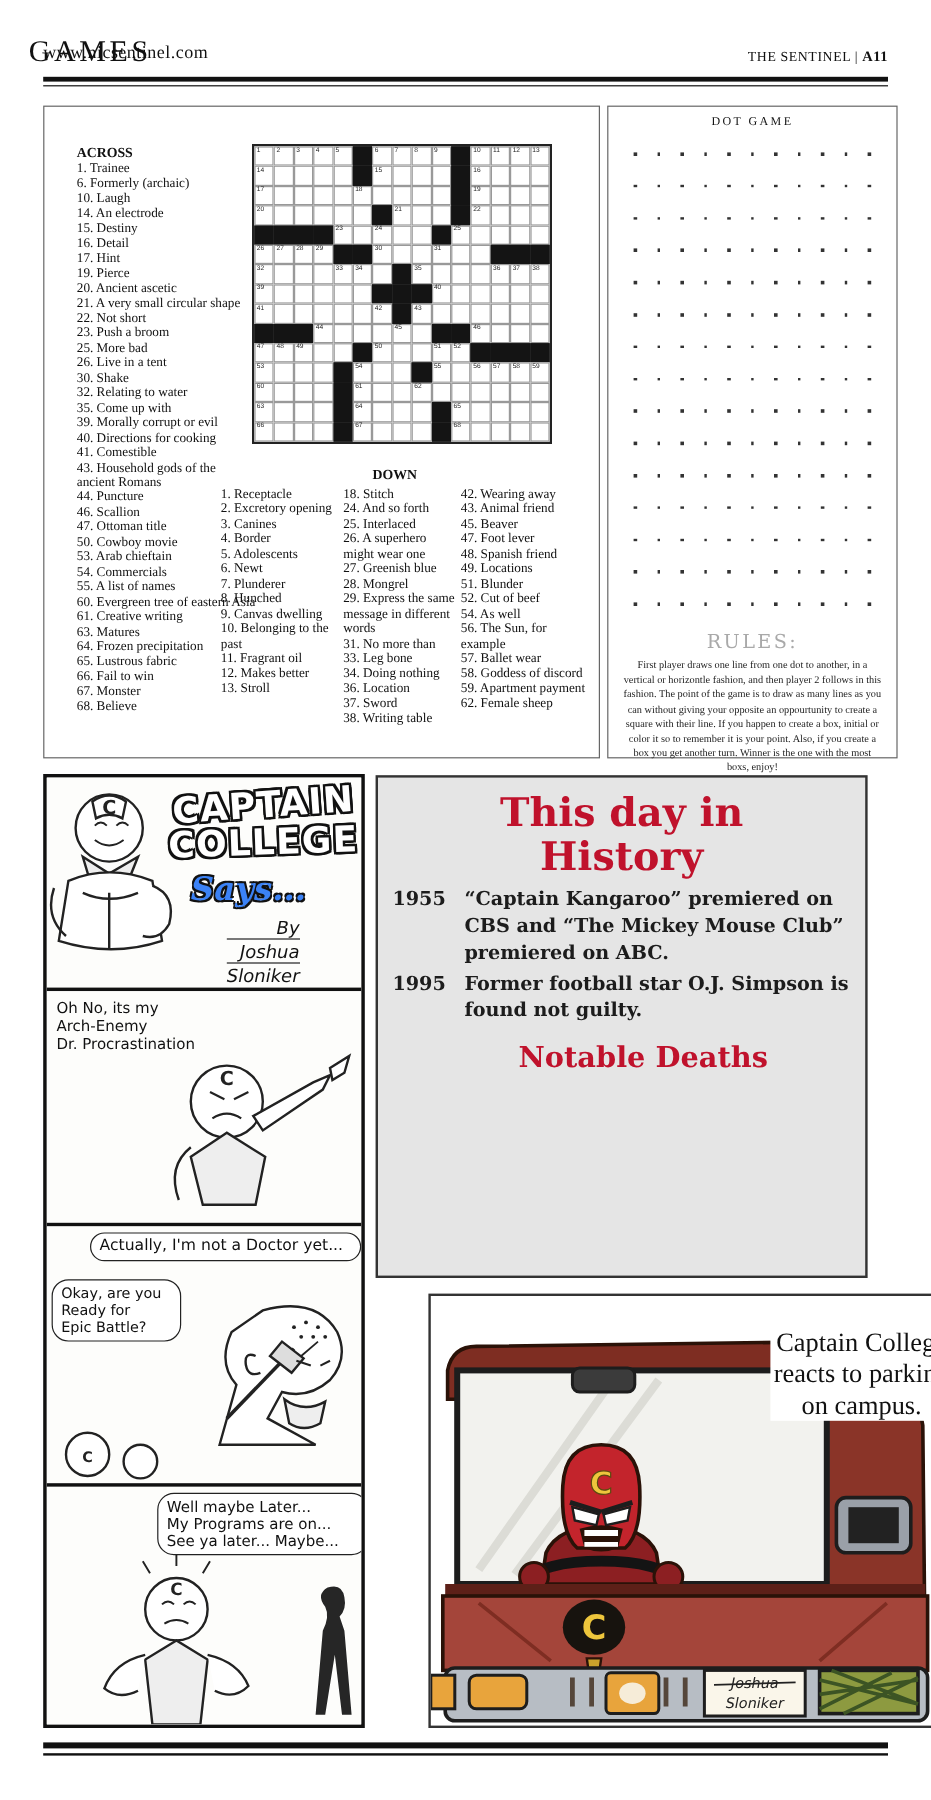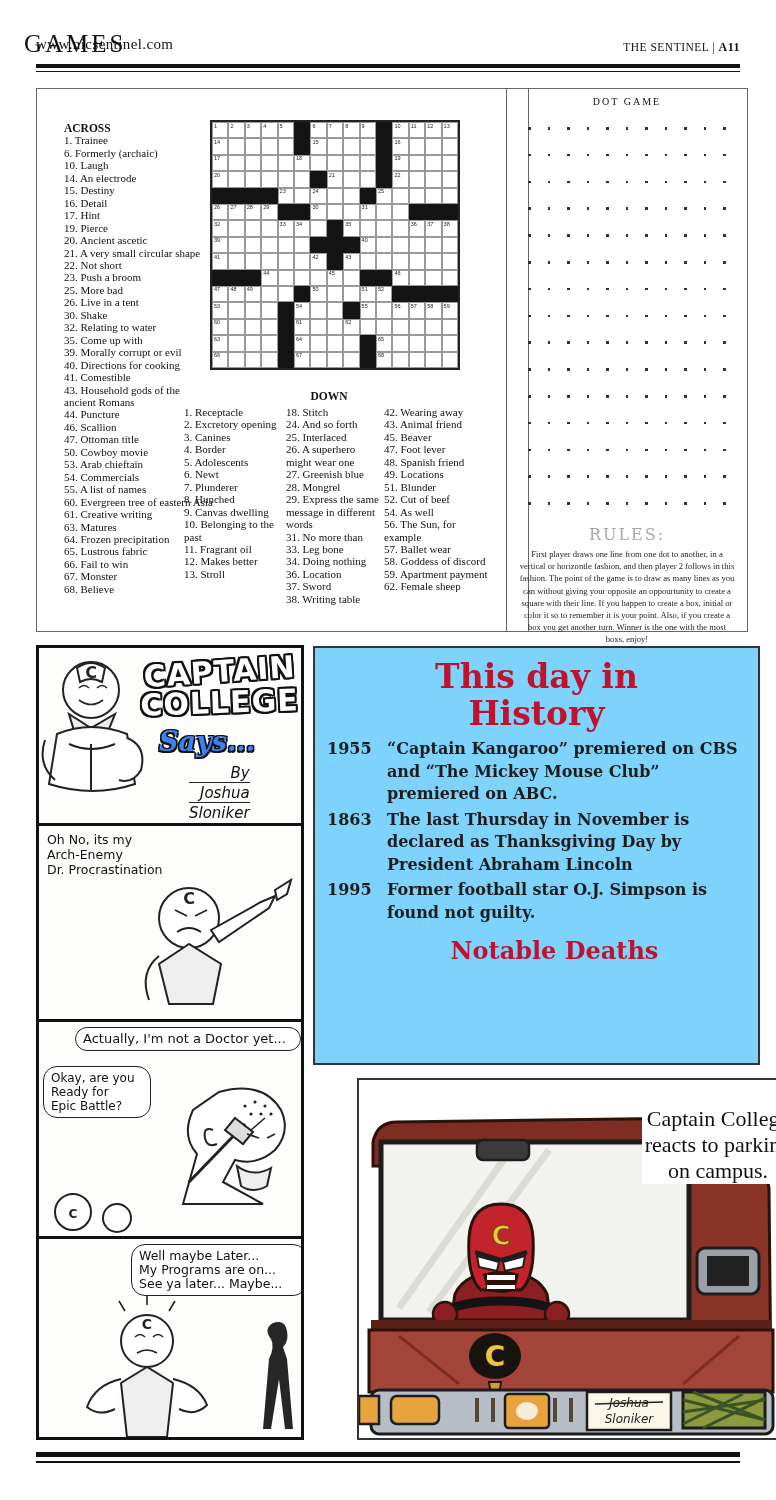--- a/index.html
+++ b/index.html
@@ -10,21 +10,21 @@
   .site-url{position:absolute;left:36px;top:36px;font-size:15px;letter-spacing:.4px;}
   .games-title{position:absolute;left:0;right:0;top:30px;font-size:25px;letter-spacing:3px;padding-left:24px;}
   .paper-ref{position:absolute;right:36px;top:40px;font-size:11.5px;letter-spacing:.5px;}
   .paper-ref b{font-size:12px;}
   .header-rule{position:absolute;left:36px;right:36px;top:64px;height:3px;
                border-top:4px solid #111;border-bottom:1px solid #111;}
   .footer-rule{position:absolute;left:36px;right:36px;top:1452px;height:4px;
                border-top:5px solid #111;border-bottom:2px solid #111;}
 
   
-  .xw-panel{position:absolute;left:36px;top:88px;width:462px;height:542px;border:1px solid #666;padding-left:29px;}
+  .xw-panel{position:absolute;left:36px;top:88px;width:462px;height:542px;border:1px solid #666;}
   .clues{position:absolute;font-size:11px;line-height:12.45px;}
   .clue{margin:0;}
   .clues-title{font-weight:bold;font-size:11.5px;}
   .across-col{left:27px;top:33px;width:150px;}
   .down-title{position:absolute;left:147px;top:301px;width:290px;text-align:center;
               font-weight:bold;font-size:11.5px;}
   .down-col1{left:147px;top:317px;width:100px;}
   .down-col2{left:249px;top:317px;width:96px;}
   .down-col3{left:347px;top:317px;width:110px;}
 
@@ -64,22 +64,22 @@
   .says{position:absolute;left:120px;top:78px;width:140px;font-style:italic;
         font-family:"DejaVu Serif",serif;font-weight:bold;font-size:27px;color:#3b82f6;
         text-shadow:1.5px 1.5px 0 #111,-1.5px 1.5px 0 #111,1.5px -1.5px 0 #111,-1.5px -1.5px 0 #111;}
   .byline{position:absolute;left:150px;top:116px;font-size:15px;font-style:italic;line-height:18px;text-align:right;}
   .byline .nm{display:block;border-top:1px solid #222;padding-top:1px;}
   .bubble{position:absolute;background:#fff;border:1.6px solid #222;border-radius:14px;
           padding:4px 7px;font-size:12px;line-height:14px;white-space:pre-line;z-index:3;}
   .speech-plain{position:absolute;font-size:12.5px;line-height:15px;white-space:pre-line;z-index:3;}
 
   
-  .history{position:absolute;left:313px;top:646px;width:447px;height:419px;border:2px solid #333;
-           box-sizing:border-box;background:#7dd3fc;}
+  .history{position:absolute;left:313px;top:646px;width:410px;height:419px;border:2px solid #333;
+           box-sizing:border-box;background:#e5e5e5;}
   .h-title{margin:10px auto 6px auto;width:320px;text-align:center;
            font-family:"DejaVu Serif",serif;font-weight:bold;font-size:33px;line-height:37px;}
   .h-entry{display:flex;padding:0 12px;margin-bottom:3px;
            font-family:"DejaVu Serif",serif;font-weight:600;font-size:16px;line-height:22.5px;color:#1c1c1c;}
   .h-year{flex:0 0 50px;}
   .h-text{flex:1;padding-left:10px;}
   .h-deaths{margin:12px auto 4px auto;text-align:center;font-family:"DejaVu Serif",serif;
             font-weight:bold;font-size:24px;}
 
   
@@ -840,24 +840,20 @@
   </div>
 
   <div class="history">
     <div class="h-title" style="color: rgb(192, 18, 44);">This day in History</div>
     <div id="h-entries">
         <div class="h-entry">
           <span class="h-year">1955</span>
           <span class="h-text">“Captain Kangaroo” premiered on CBS and “The Mickey Mouse Club” premiered on ABC.</span>
         </div>
         <div class="h-entry">
-          <span class="h-year">1863</span>
-          <span class="h-text">The last Thursday in November is declared as Thanksgiving Day by President Abraham Lincoln</span>
-        </div>
-        <div class="h-entry">
           <span class="h-year">1995</span>
           <span class="h-text">Former football star O.J. Simpson is found not guilty.</span>
         </div>
       </div>
     <div class="h-deaths" style="color: rgb(192, 18, 44); margin-left: 36px;">Notable Deaths</div>
   </div>
 
   <div class="parking">
     <div class="park-caption">Captain College reacts to parking on campus.</div>
     <svg class="car-svg" width="447" height="344" viewBox="0 0 447 344">

